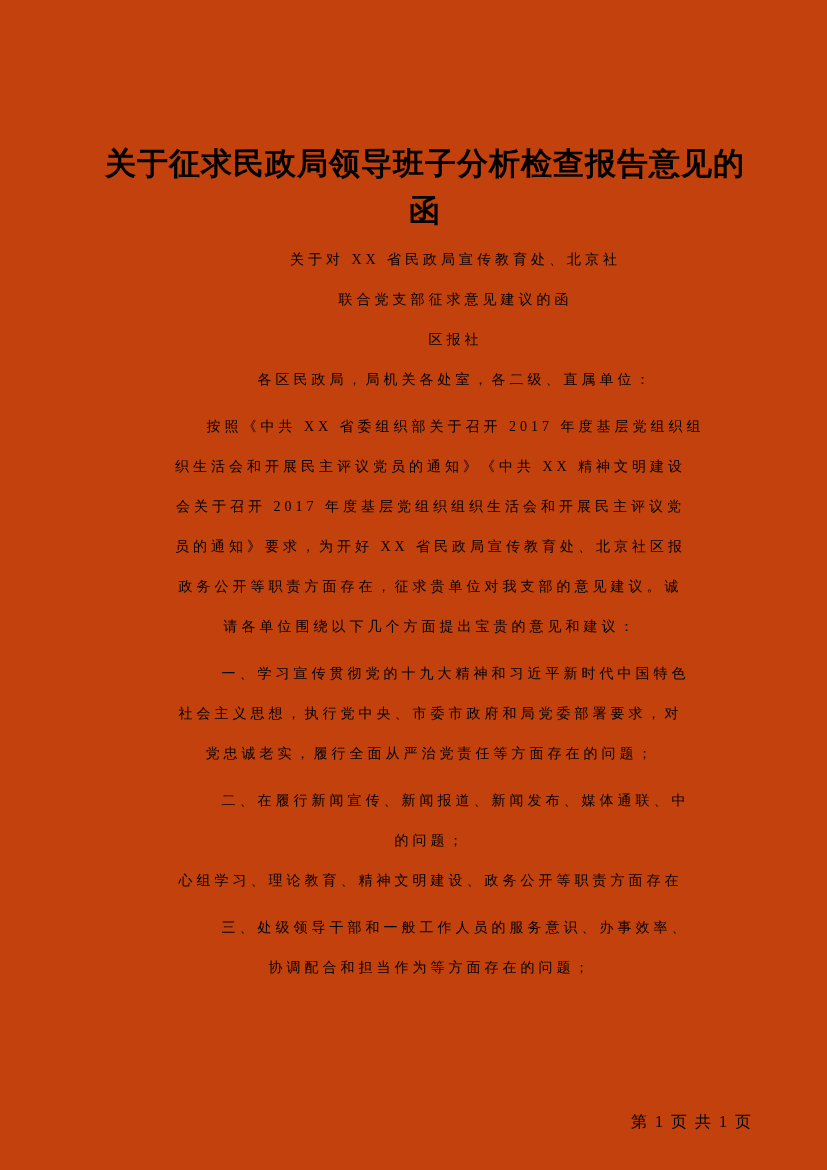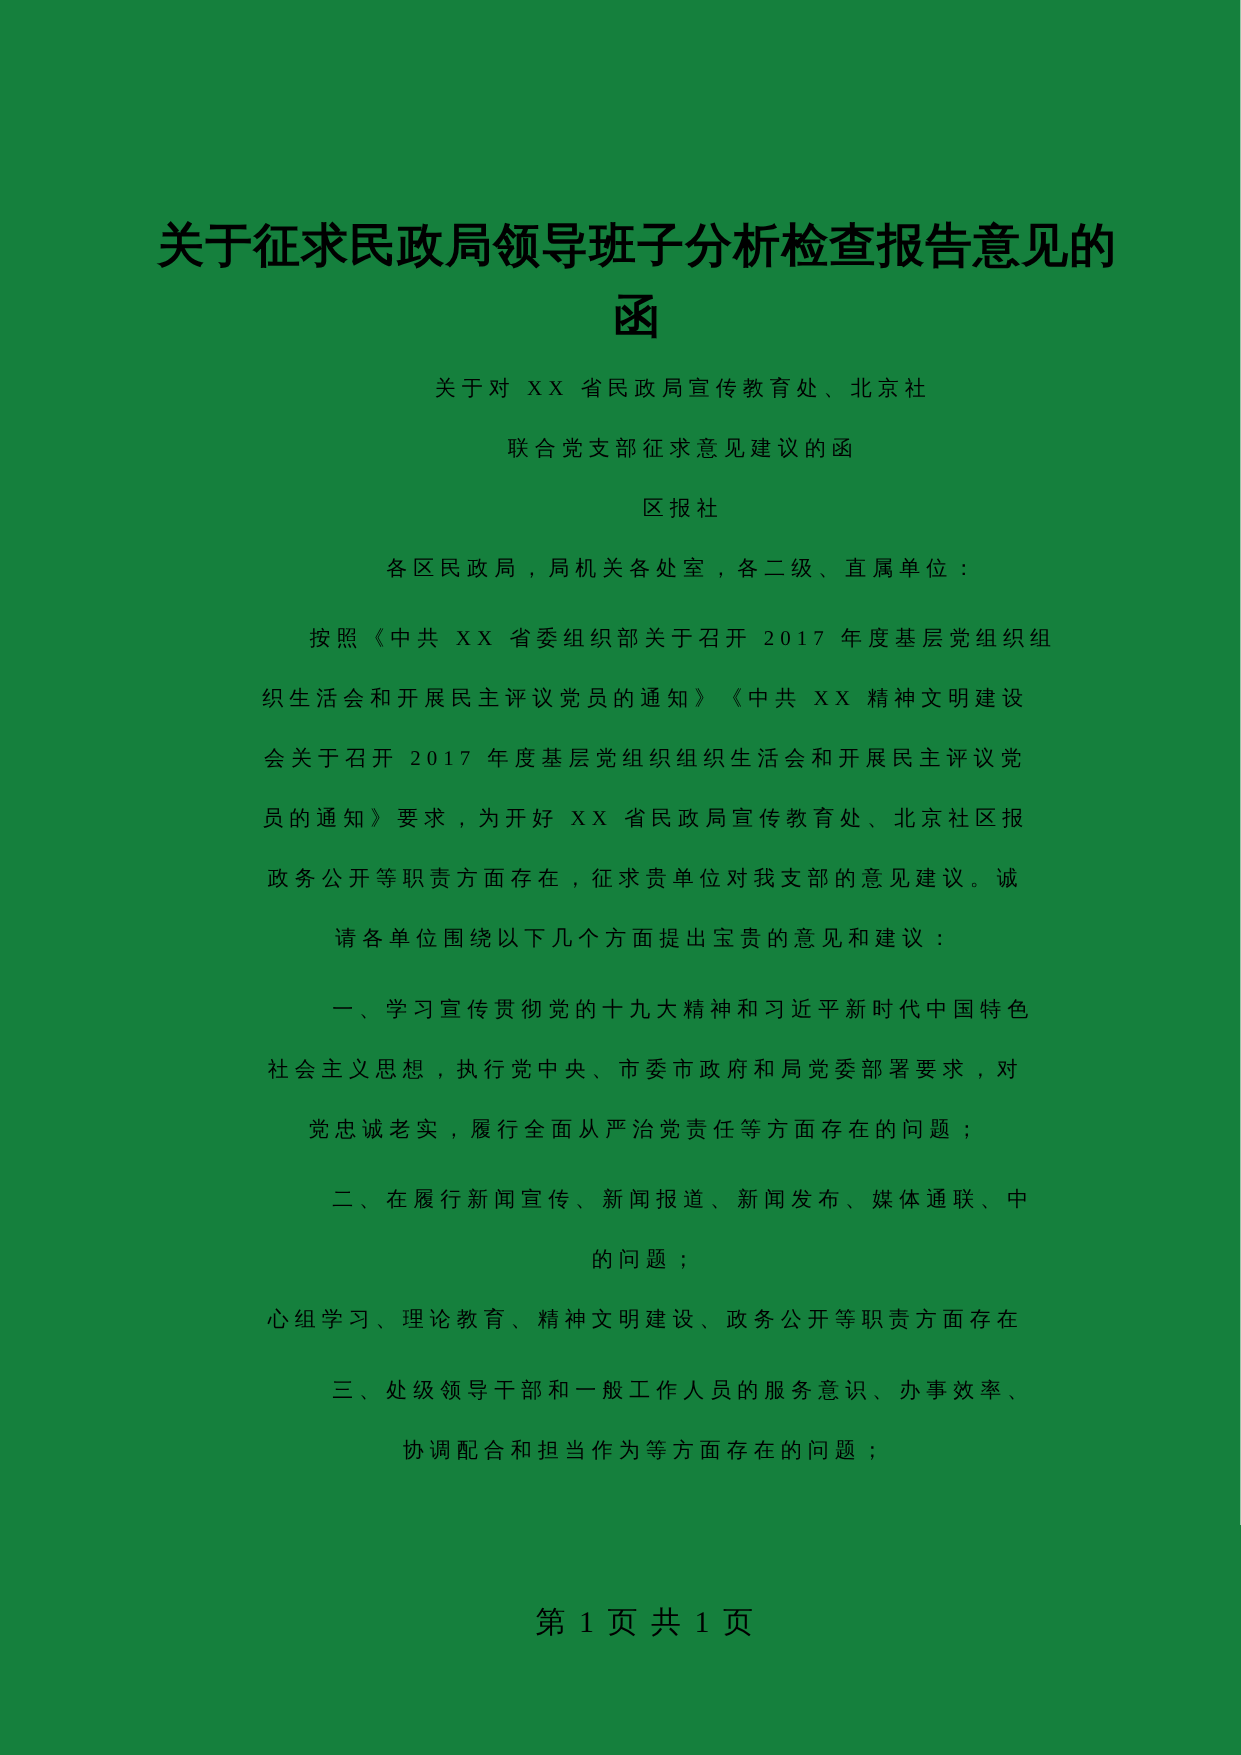--- a/index.html
+++ b/index.html
@@ -4,21 +4,21 @@
 <style>
   html, body {
     margin: 0;
     padding: 0;
     background: #ffffff;
   }
   .page {
     position: relative;
     width: 827px;
     height: 1170px;
-    background: #15803d;
+    background: #c2410c;
     color: #000000;
     font-family: "Liberation Serif", "DejaVu Serif", serif;
     overflow: hidden;
   }
   .doc-title {
     margin: 0;
     padding-top: 140px;
     margin-left: 95px;
     width: 660px;
     text-align: center;
@@ -43,25 +43,25 @@
     height: 40px;
   }
   .line.indent {
     padding-left: 50px;
   }
   .line.gap {
     margin-top: 7px;
   }
   .doc-footer {
     position: absolute;
-    top: 1068px;
+    top: 1112px;
     left: 108px;
     width: 645px;
-    text-align: center;
-    font-size: 20px;
+    text-align: right;
+    font-size: 16px;
     letter-spacing: 2px;
   }
 </style>
 </head>
 <body>
 
 <div class="page">
 
   <h1 class="doc-title">
     <span class="title-line">关于征求民政局领导班子分析检查报告意见的</span>

